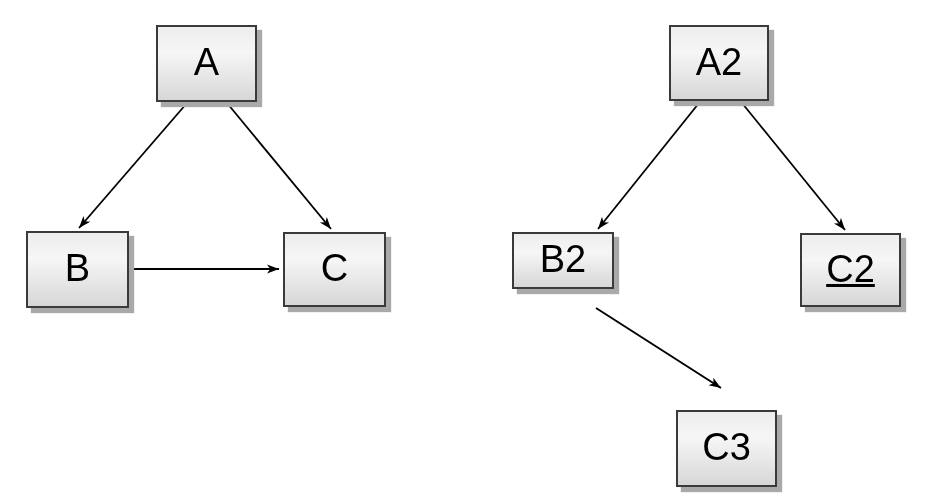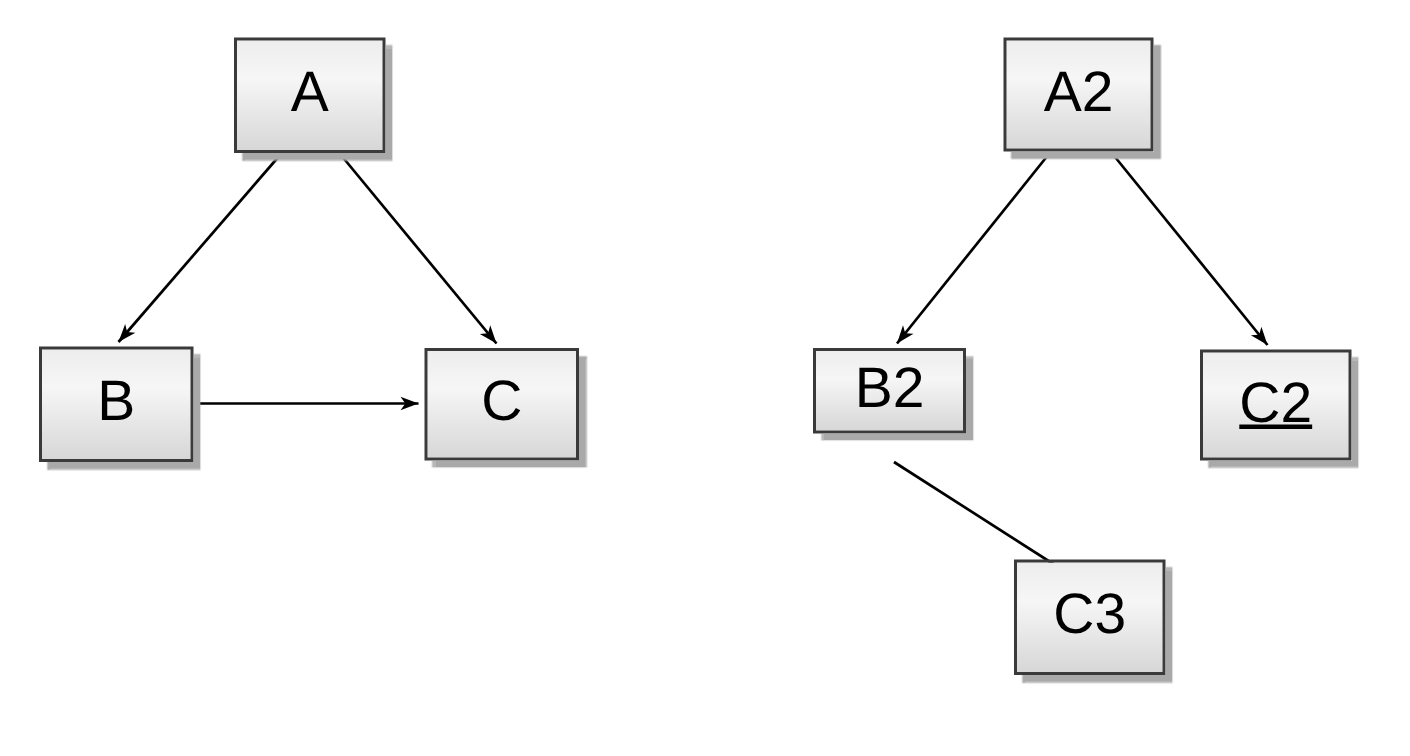--- a/index.html
+++ b/index.html
@@ -73,23 +73,23 @@
         <span class="node-label">B</span>
       </div>
       <div class="node" style="left: 283px; top: 232px; width: 103px; height: 75px;">
         <span class="node-label">C</span>
       </div>
     </div>
     <div class="graph">
       <div class="node" style="left: 669px; top: 25px; width: 100px; height: 76px;">
         <span class="node-label">A2</span>
       </div>
-      <div class="node" style="left: 542px; top: 232px; width: 102px; height: 57px;">
+      <div class="node" style="left: 512px; top: 232px; width: 102px; height: 57px;">
         <span class="node-label">B2</span>
       </div>
       <div class="node" style="left: 800px; top: 233px; width: 101px; height: 74px; text-decoration: underline;">
         <span class="node-label">C2</span>
       </div>
-      <div class="node" style="left: 676px; top: 373px; width: 101px; height: 77px;">
+      <div class="node" style="left: 676px; top: 410px; width: 101px; height: 77px;">
         <span class="node-label">C3</span>
       </div>
     </div>
   </div>
 
 </body></html>

